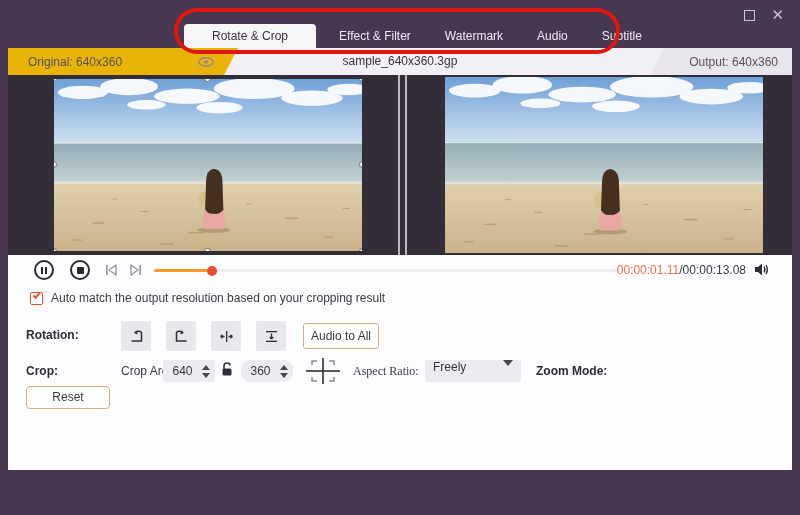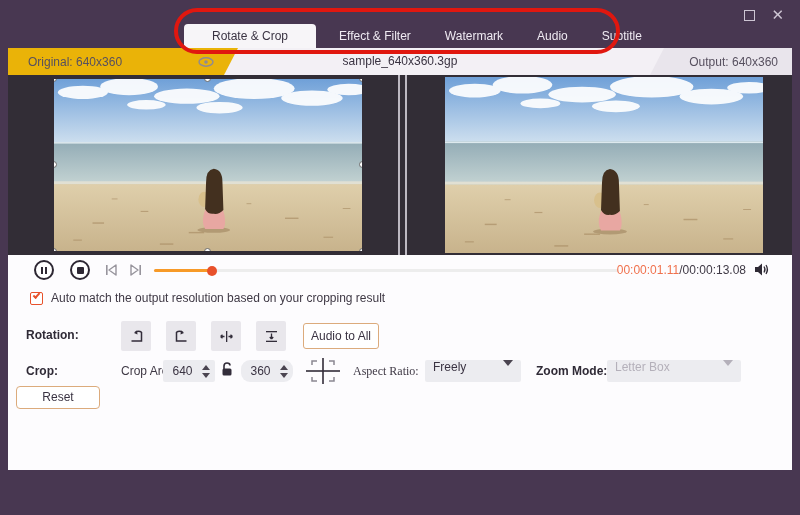--- a/index.html
+++ b/index.html
@@ -124,21 +124,21 @@
   .select {
     position:absolute; top:105px; height:22px; background:#ececf0; border-radius:2px;
     display:flex; align-items:flex-start; justify-content:space-between; padding:0 8px;
   }
   .sel-aspect { left:417px; width:96px; color:#3a3342; }
   .sel-zoom { left:599px; width:134px; color:#b4b0ba; }
   .sel-caret { width:0; height:0; border-left:5px solid transparent; border-right:5px solid transparent; border-top:6px solid #4a4450; }
   .sel-caret.dis { border-top-color:#b4b0ba; }
   .zoom-label { left:528px; top:109px; font-weight:bold; color:#2f2a36; }
   .reset-btn {
-    position:absolute; left:8px; top:131px; width:84px; height:23px;
+    position:absolute; left:18px; top:131px; width:84px; height:23px;
     background:#fff; border:1px solid #dcab7c; border-radius:4px;
     color:#3a3342; font-size:12px; text-align:center; line-height:21px;
   }
   
   .footer {
     position:absolute; left:8px; top:470px; width:784px; height:37px;
     background:#f4f1f6; border-top:1px solid #e2dde6;
   }
   .footer .fbtn {
     position:absolute; top:6px; height:25px; border:none; border-radius:4px;
@@ -370,21 +370,17 @@
         <rect x="2" y="14.2" width="34" height="1.6" fill="#332d3a"></rect>
         <rect x="18.2" y="2" width="1.6" height="26" fill="#332d3a"></rect>
       </svg>
     </span>
     <div class="plain-label ar-label">Aspect Ratio:</div>
     <div class="select sel-aspect">
       <span>Freely</span>
       <span class="sel-caret"></span>
     </div>
     <div class="row-label zoom-label">Zoom Mode:</div>
-    <div class="select sel-zoom">
-      <span>Letter Box</span>
-      <span class="sel-caret dis"></span>
-    </div>
     <button class="reset-btn">Reset</button>
   </div>
 
 
 </div>
 
 </body></html>

